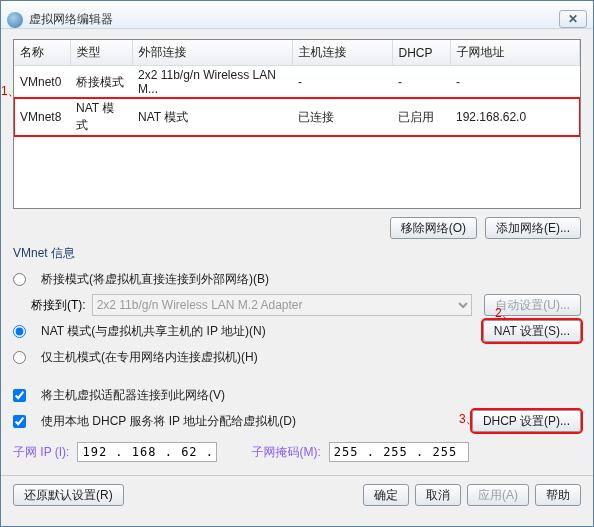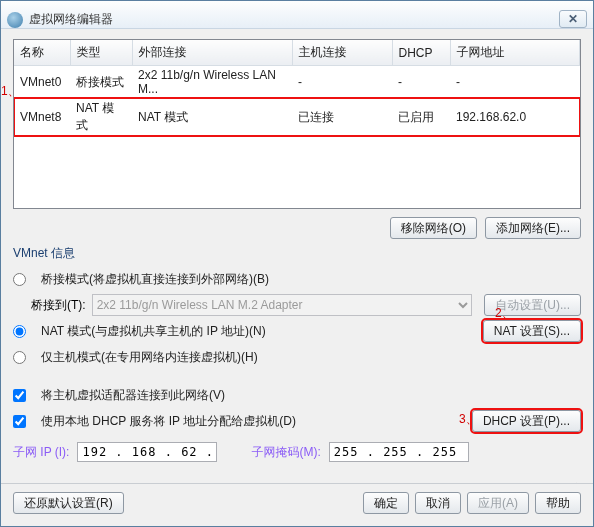--- a/index.html
+++ b/index.html
@@ -33,21 +33,21 @@
 .indent { margin-left: 18px; display: flex; align-items: center; gap: 6px; }
 select.combo { flex: 1; height: 22px; border: 1px solid #abadb3; background: #fff; color: #777; }
 select.combo:disabled { background: #f4f4f4; }
 .sidebtn { margin-left: 6px; min-width: 92px; }
 .redbox { outline: 2px solid #e11; outline-offset: 0; margin-left: 42px; }
 
 .ip-row { display: flex; align-items: center; gap: 8px; margin-top: 10px; }
 .ip-row label { color: #8b5cf6; text-align: center; }
 input.ip { border: 1px solid #abadb3; height: 20px; padding: 1px 4px; width: 140px; font-family: monospace; font-size: 12px; text-align: left; letter-spacing: 1px; background:#fff; }
 
-.footer { position: absolute; left: 0; right: 0; bottom: 4px; border-top: 1px solid #c9cdd2; padding: 8px 12px; display: flex; align-items: center; background: #f0f0f0; }
+.footer { position: absolute; left: 0; right: 0; bottom: 12px; border-top: 1px solid #c9cdd2; padding: 8px 12px; display: flex; align-items: center; background: #f0f0f0; }
 .footer .spacer { flex: 1; }
 .watermark { position: absolute; right: 10px; bottom: 30px; color: #bdbdbd; font-size: 11px; }
 
 .col-name { width: 56px; }
 .col-type { width: 62px; }
 .col-ext { width: 160px; }
 .col-host { width: 100px; }
 .col-dhcp { width: 58px; }
 .col-sub { width: auto; }
 

